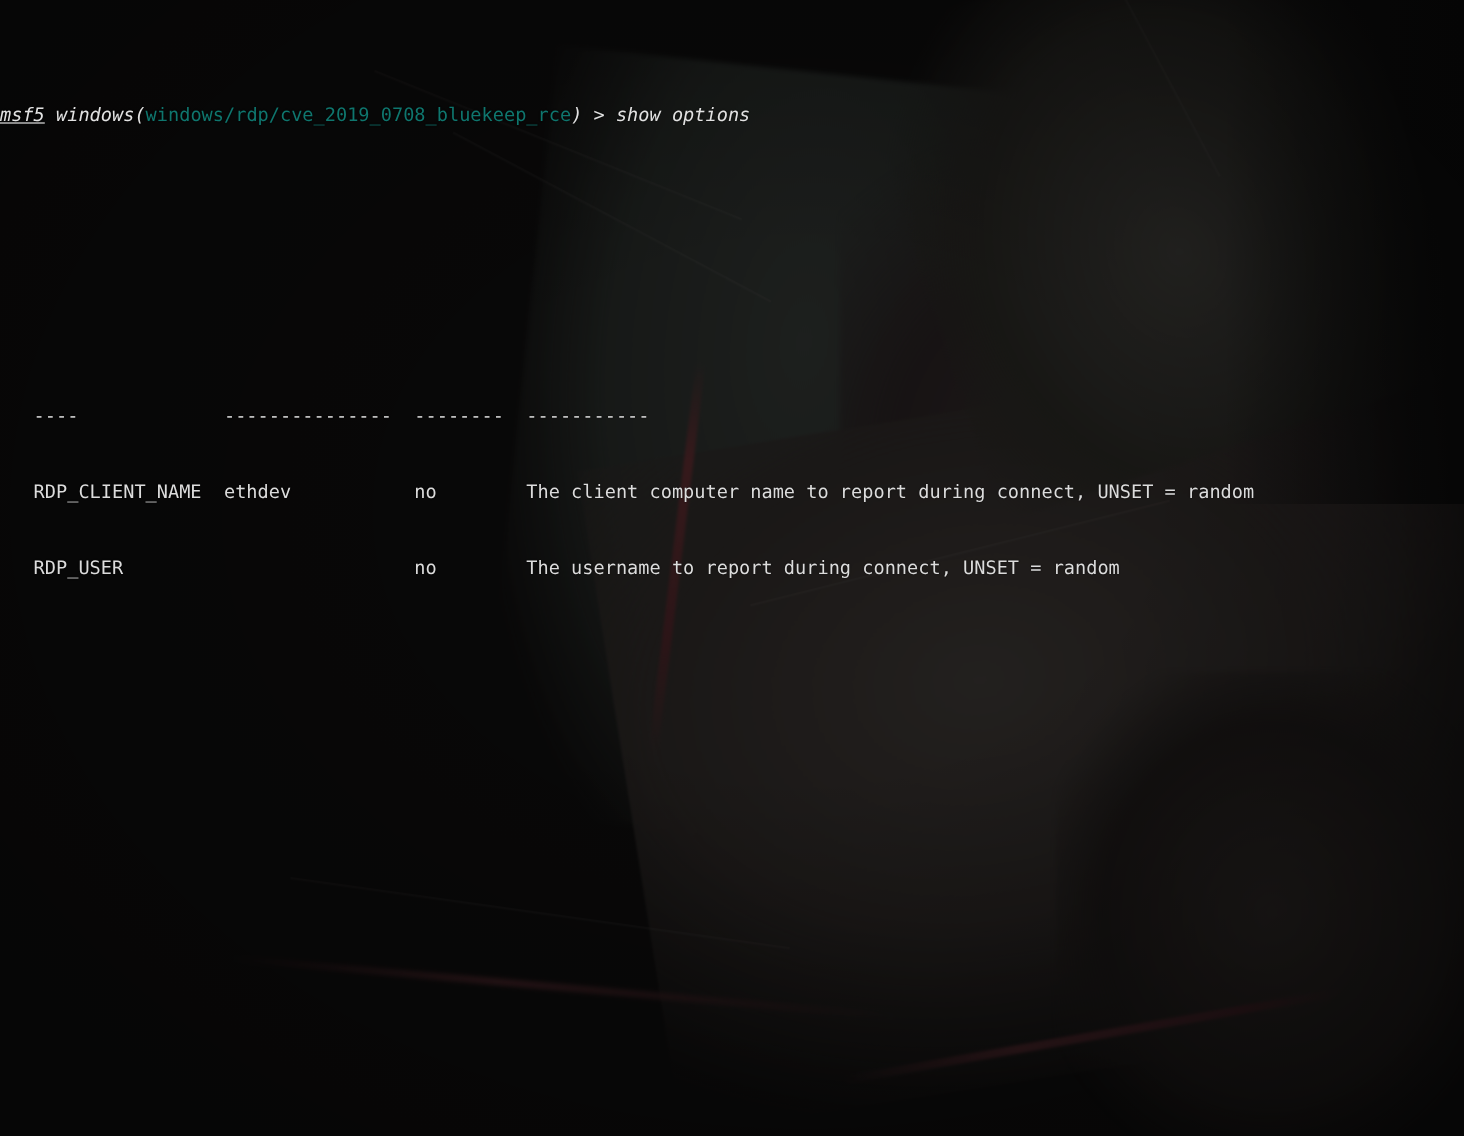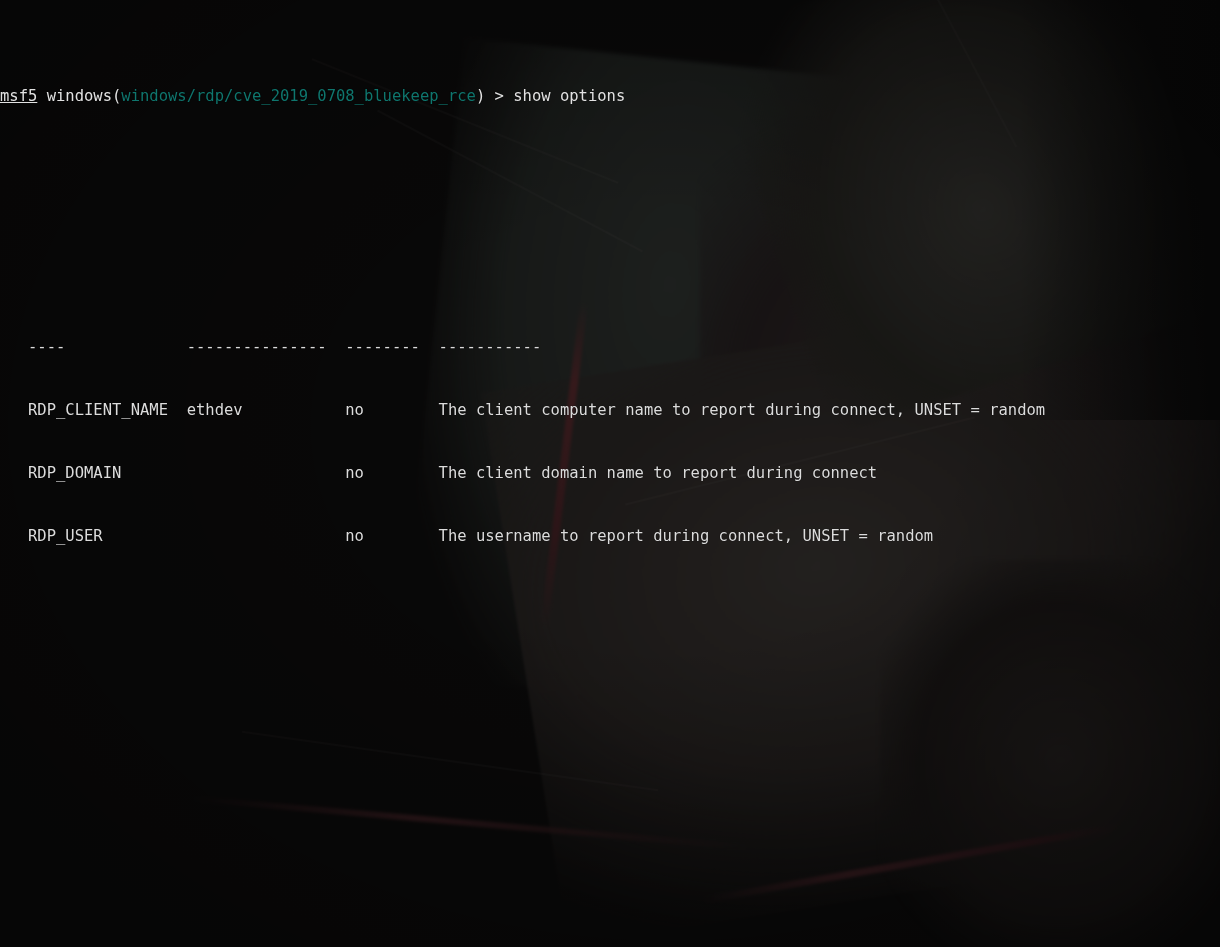--- a/index.html
+++ b/index.html
@@ -105,21 +105,21 @@
     padding: 2px 0 0 0;
     white-space: pre;
     color: #e6e6e6;
   }
   .line {
     height: 20.95px;
     white-space: pre;
     color: #dcdcdc;
     text-shadow: 0 0 1px rgba(0,0,0,0.9);
   }
-  .c-white   { color: #e2e2e2; }
+  .c-white   { color: #e2e2e2; font-style: italic; }
   .c-red     { color: #0f766e; }
   .c-ul      { text-decoration: underline; }
 </style>
 </head>
 <body>
 
 <div id="terminal">
 
   <div id="wallpaper">
     <div class="wp wp-cloth"></div>
@@ -145,21 +145,20 @@
 
     
     <div class="line"><span class="c-white c-ul">msf5</span><span class="c-white"> windows(</span><span class="c-red">windows/rdp/cve_2019_0708_bluekeep_rce</span><span class="c-white">) &gt; </span><span class="c-white">show options</span></div>
 
     <div class="line"> </div>
 
     
     <div class="line"> </div>
     <div class="line">   ----             ---------------  --------  -----------</div>
     <div class="line">   RDP_CLIENT_NAME  ethdev           no        The client computer name to report during connect, UNSET = random</div>
-    <div class="line">   RDP_DOMAIN                        no        The client domain name to report during connect</div>
     <div class="line">   RDP_USER                          no        The username to report during connect, UNSET = random</div>
 
     <div class="line"> </div>
     
     
 
     
     
     
     

